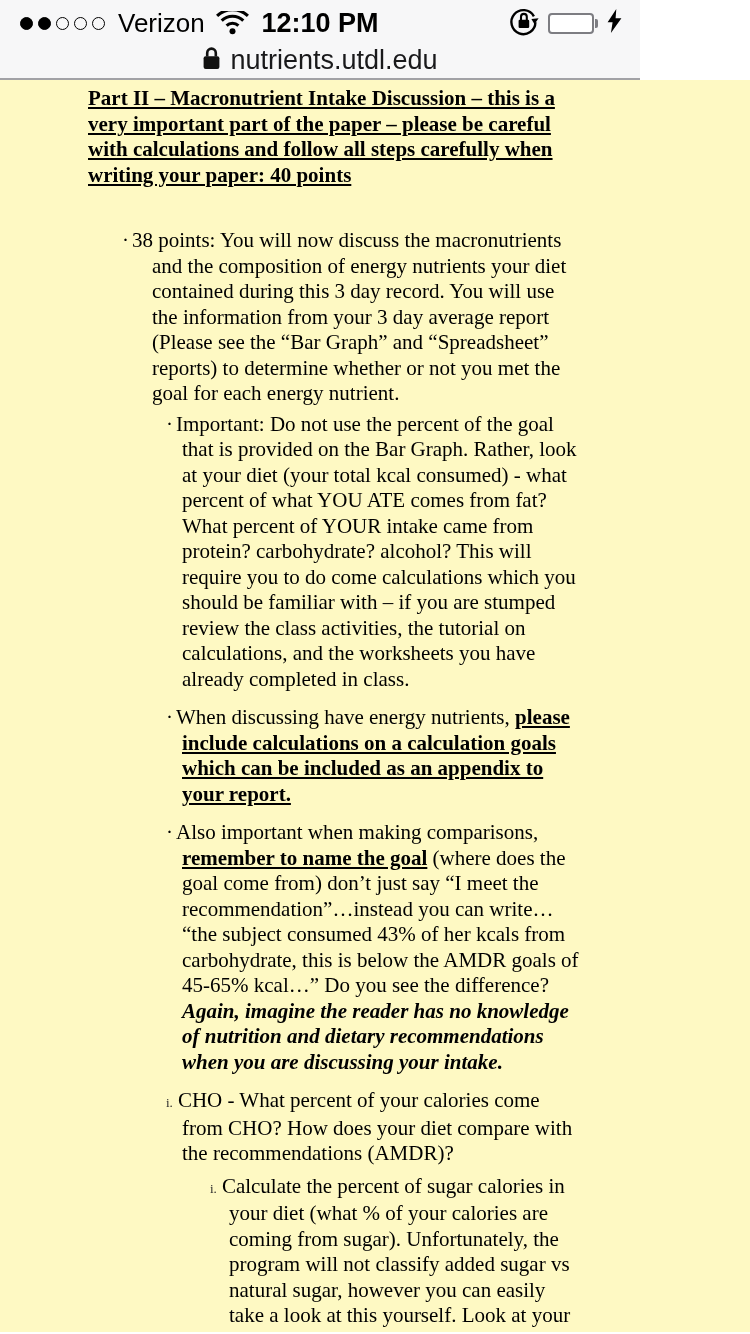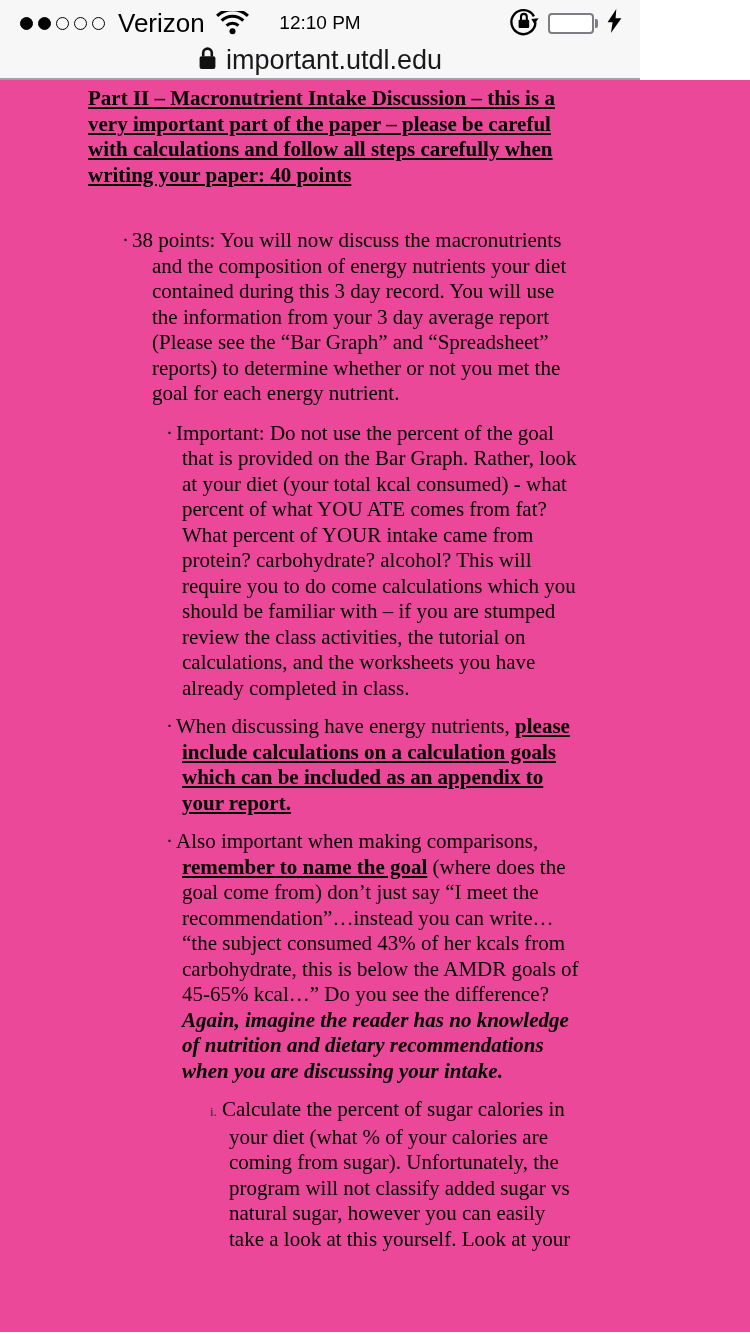--- a/index.html
+++ b/index.html
@@ -20,21 +20,21 @@
     position: relative;
   }
   .status-left { display: flex; align-items: center; gap: 7px; }
   .signal-dots { display: flex; align-items: center; gap: 5px; margin-right: 6px; }
   .dot { width: 13px; height: 13px; border-radius: 50%; border: 1.5px solid #000; }
   .dot.filled { background: #000; }
   .carrier { font-size: 26px; letter-spacing: 0; color: #000; }
   .wifi { margin-left: 4px; display: flex; align-items: flex-end; }
   .time {
     position: absolute; left: 0; right: 0; text-align: center;
-    font-size: 19px; font-weight: 400; color: #000;
+    font-size: 27px; font-weight: 700; color: #000;
   }
   .status-right { margin-left: auto; display: flex; align-items: center; gap: 9px; z-index: 2; }
   .battery { display: flex; align-items: center; }
   .battery-body {
     width: 46px; height: 21px; border: 2px solid #7d7d82; border-radius: 4px;
     padding: 1.5px; background: #fff;
   }
   .battery-fill { height: 100%; border-radius: 1.5px; }
   .battery-tip {
     width: 3.5px; height: 9px; background: #7d7d82;
@@ -42,35 +42,35 @@
   }
   .url-row {
     height: 36px;
     display: flex; align-items: center; justify-content: center; gap: 9px;
   }
   .url-domain { font-size: 27px; color: #19191b; }
 
   
   .content {
     width: 750px; height: 1252px;
-    background: #ec4899;
+    background: #fef9c3;
     padding: 6px 170px 0 88px;
     font-family: "Liberation Serif", serif;
     font-size: 21px;
     line-height: 25.5px;
     color: #000;
     overflow: hidden;
   }
   .doc-heading {
     font-weight: bold;
     text-decoration: underline;
     margin-bottom: 40px;
   }
   .para { }
-  .lvl1 { padding-left: 64px; text-indent: -30px; margin-bottom: 14px; }
+  .lvl1 { padding-left: 64px; text-indent: -30px; margin-bottom: 5px; }
   .lvl2 { padding-left: 94px; text-indent: -16px; margin-bottom: 13px; }
   .lvl3 { padding-left: 141px; text-indent: -19px; }
   .mb-big { }
   .mb-sm  { margin-bottom: 7px; }
   .marker { margin-right: 3px; }
   .roman-marker { font-size: 13px; margin-right: 5px; color: #2b2b2b; }
   .run-plain { }
   .run-bold-underline { font-weight: bold; text-decoration: underline; }
   .run-bold-italic { font-weight: bold; font-style: italic; }
 </style>
@@ -118,21 +118,21 @@
       </span>
     </div>
   </div>
   <div class="url-row">
     <span>
       <svg width="19" height="25" viewBox="0 0 19 25">
         <path d="M5.2 10.5 V6.9 a4.3 4.3 0 0 1 8.6 0 V10.5" fill="none" stroke="#111" stroke-width="2.6"></path>
         <rect x="1.6" y="10.3" width="15.8" height="12.6" rx="2" fill="#111"></rect>
       </svg>
     </span>
-    <span class="url-domain">important.utdl.edu</span>
+    <span class="url-domain">nutrients.utdl.edu</span>
   </div>
 </div>
 
 <div class="content">
   <div class="doc-heading">Part II – Macronutrient Intake Discussion – this is a very important part of the paper – please be careful with calculations and follow all steps carefully when writing your paper: 40 points</div>
 
   <div class="para lvl1">
     <span class="marker">·</span><span><span class="run-plain">38 points: You will now discuss the macronutrients and the composition of energy nutrients your diet contained during this 3 day record.  You will use the information from your 3 day average report (Please see the “Bar Graph” and “Spreadsheet” reports) to determine whether or not you met the goal for each energy nutrient.</span></span>
   </div>
 
@@ -141,17 +141,20 @@
   </div>
 
   <div class="para lvl2">
     <span class="marker">·</span><span><span class="run-plain">When discussing have energy nutrients, </span><span class="run-bold-underline">please include calculations on a calculation goals which can be included as an appendix to your report.</span></span>
   </div>
 
   <div class="para lvl2 mb-big">
     <span class="marker">·</span><span><span class="run-plain">Also important when making comparisons, </span><span class="run-bold-underline">remember to name the goal</span><span class="run-plain"> (where does the goal come from) don’t just say “I meet the recommendation”…instead you can write… “the subject consumed 43% of her kcals from carbohydrate, this is below the AMDR goals of 45-65% kcal…” Do you see the difference? </span><span class="run-bold-italic">Again, imagine the reader has no knowledge of nutrition and dietary recommendations when you are discussing your intake.</span></span>
   </div>
 
+  <div class="para lvl2 mb-sm">
+    <span class="roman-marker">i.</span><span><span class="run-plain">CHO  - What percent of your calories come from CHO? How does your diet compare with the recommendations (AMDR)?</span></span>
+  </div>
 
   <div class="para lvl3">
     <span class="roman-marker">i.</span><span><span class="run-plain">Calculate the percent of sugar calories in your diet (what % of your calories are coming from sugar).  Unfortunately, the program will not classify added sugar vs natural sugar, however you can easily take a look at this yourself.  Look at your</span></span>
   </div>
 </div>
 
 </body></html>

